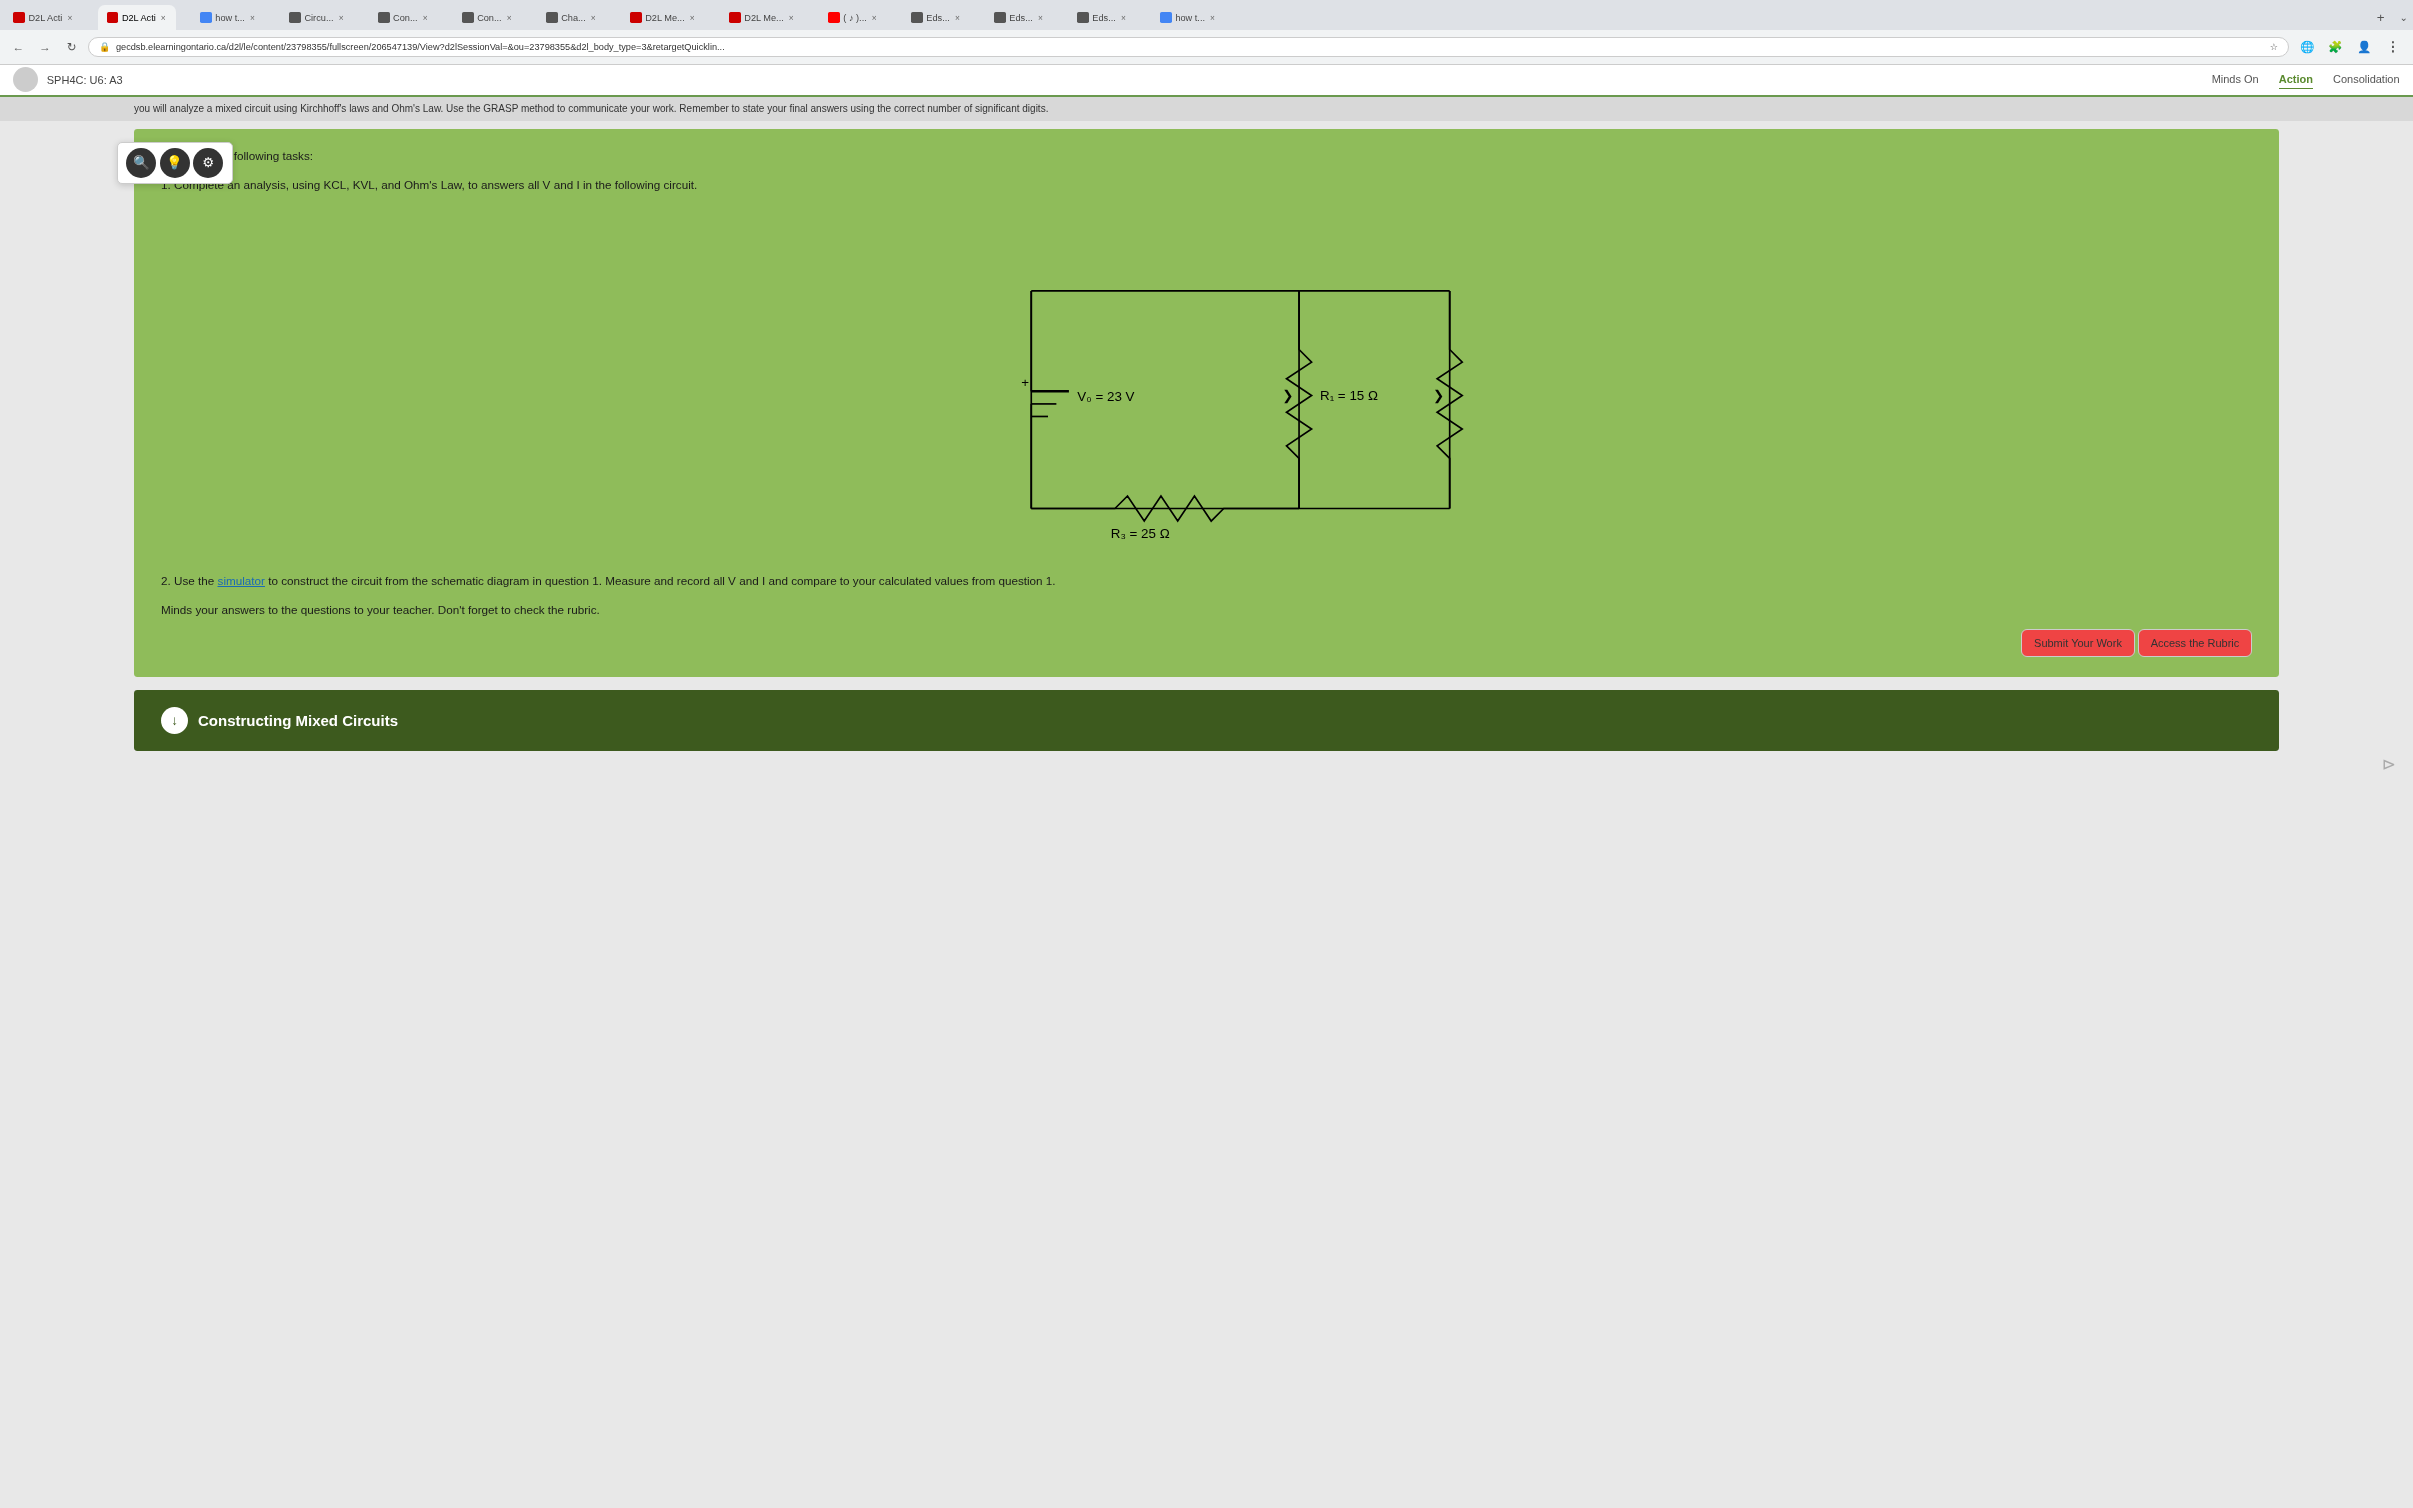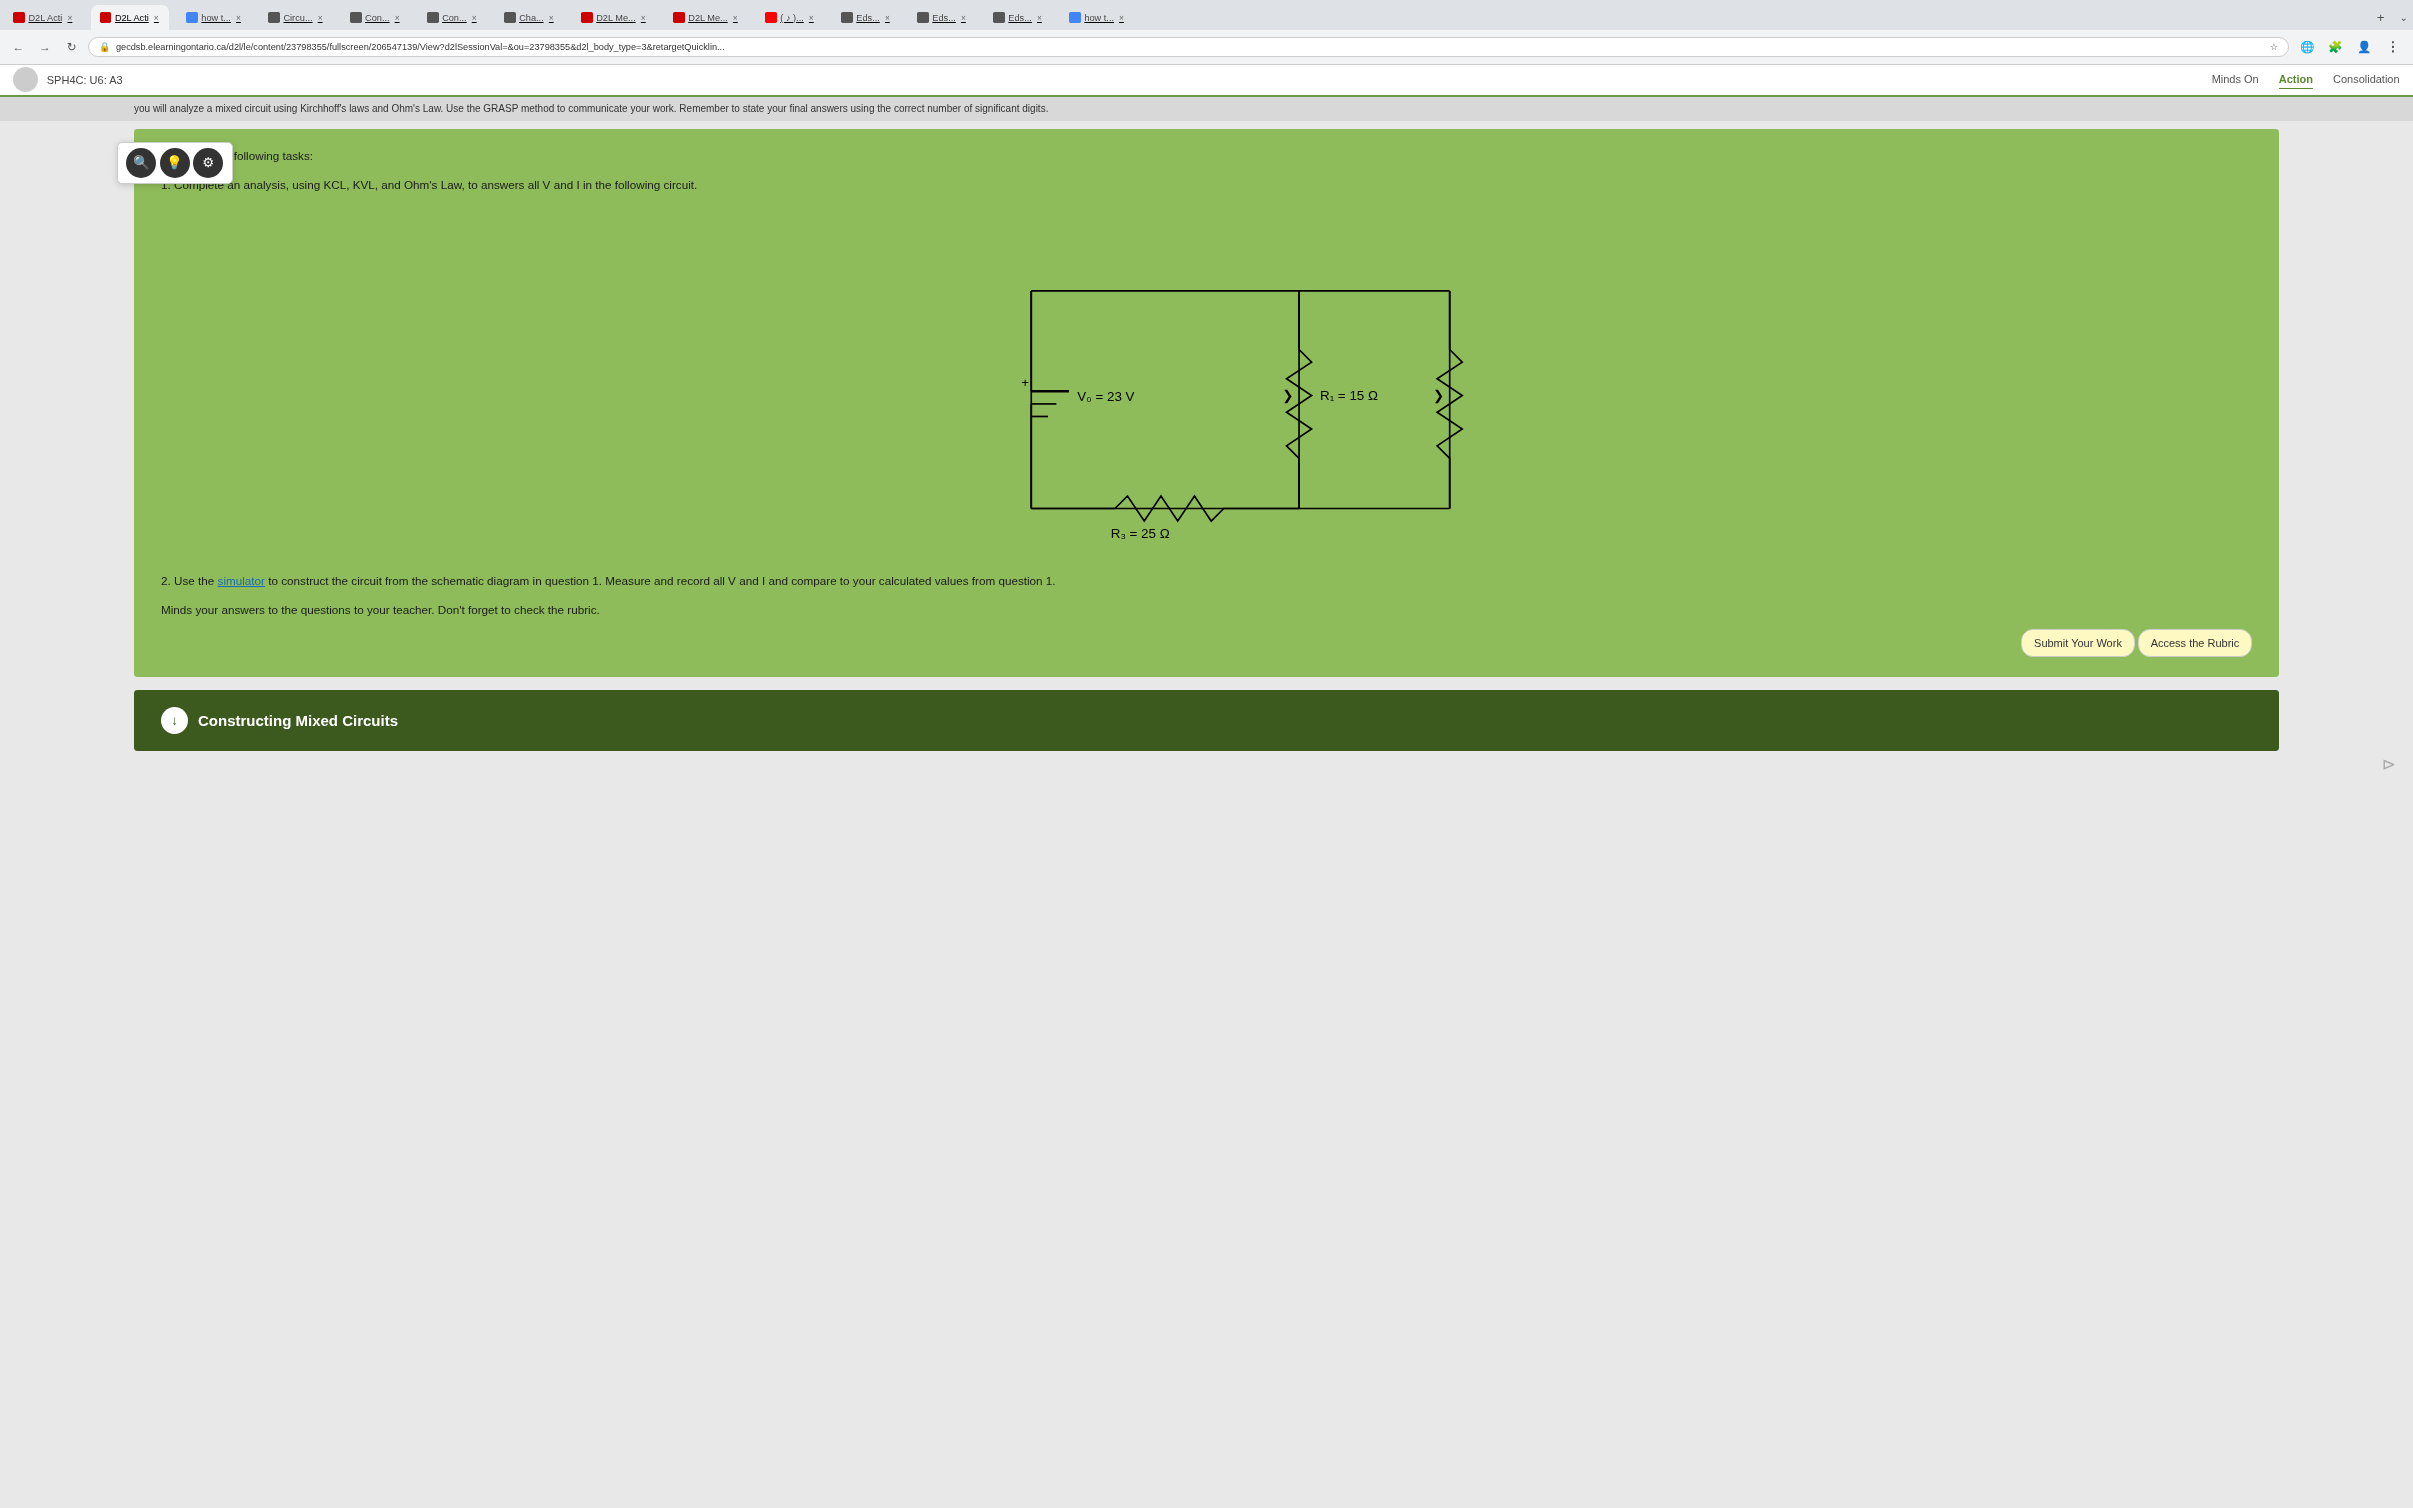--- a/index.html
+++ b/index.html
@@ -213,23 +213,23 @@
     }
 
     .button-row {
       display: flex;
       justify-content: flex-end;
       gap: 3.4px;
       margin-top: 6.7px;
     }
 
     .btn-white {
-      background: #fef9c3;
+      background: #ef4444;
       border: 0.8px solid #ccc;
-      border-radius: 12px;
+      border-radius: 6px;
       padding: 6.7px 11.7px;
       font-size: 11px;
       cursor: pointer;
       color: #333;
     }
 
     
     .bottom-card {
       background: #3d5a1e;
       border-radius: 3.4px;
@@ -260,21 +260,21 @@
       font-size: 17px;
     }
   </style>
 </head>
 <body>
 
 <div class="browser-chrome">
 
   <div class="tab-bar">
 
-    <div id="tabs-container" style="display:flex;gap:9px;align-items:center;flex:1;overflow:hidden;text-decoration:underline;">
+    <div id="tabs-container" style="display:flex;gap:16px;align-items:center;flex:1;overflow:hidden;">
         <div class="tab">
           <div class="tab-favicon d2l"></div>
           <span style="overflow: hidden; text-overflow: ellipsis;">D2L Acti</span>
           <span class="tab-close">×</span>
         </div>
         <div class="tab active">
           <div class="tab-favicon d2l"></div>
           <span style="overflow: hidden; text-overflow: ellipsis;">D2L Acti</span>
           <span class="tab-close">×</span>
         </div>

